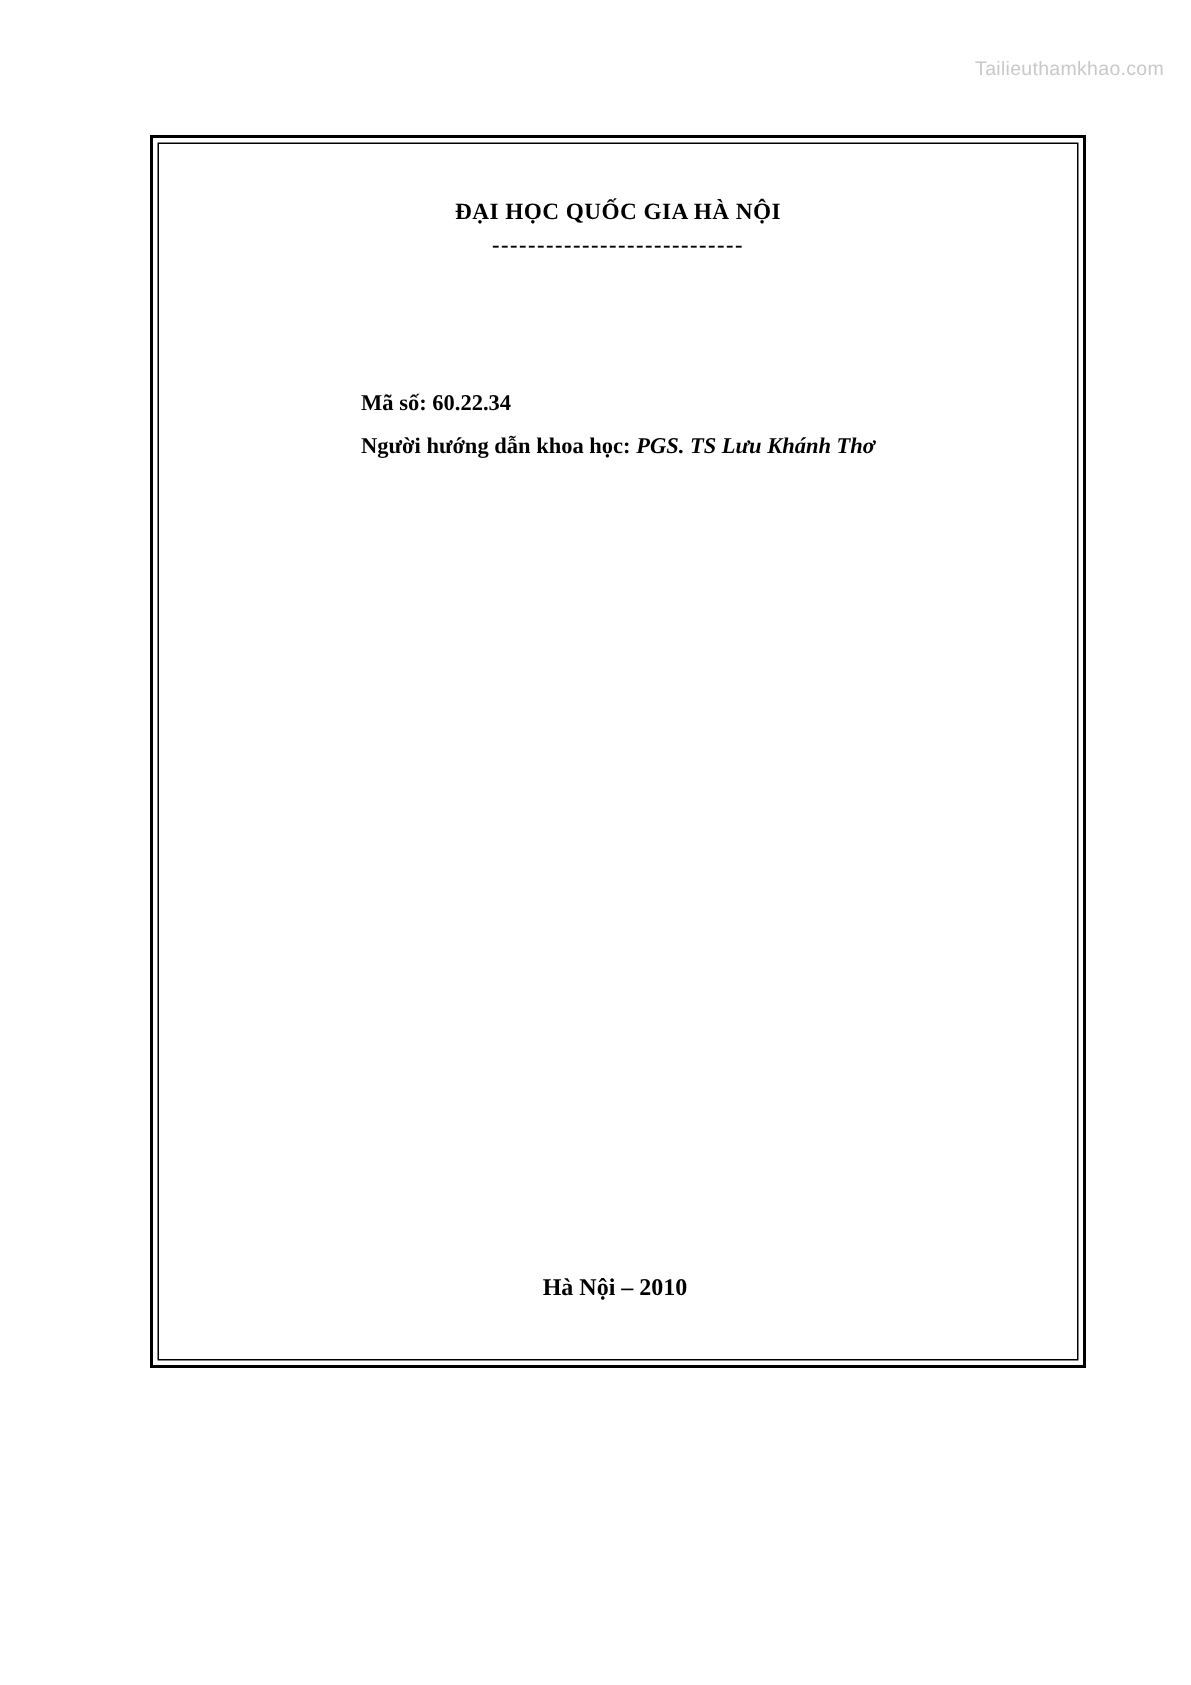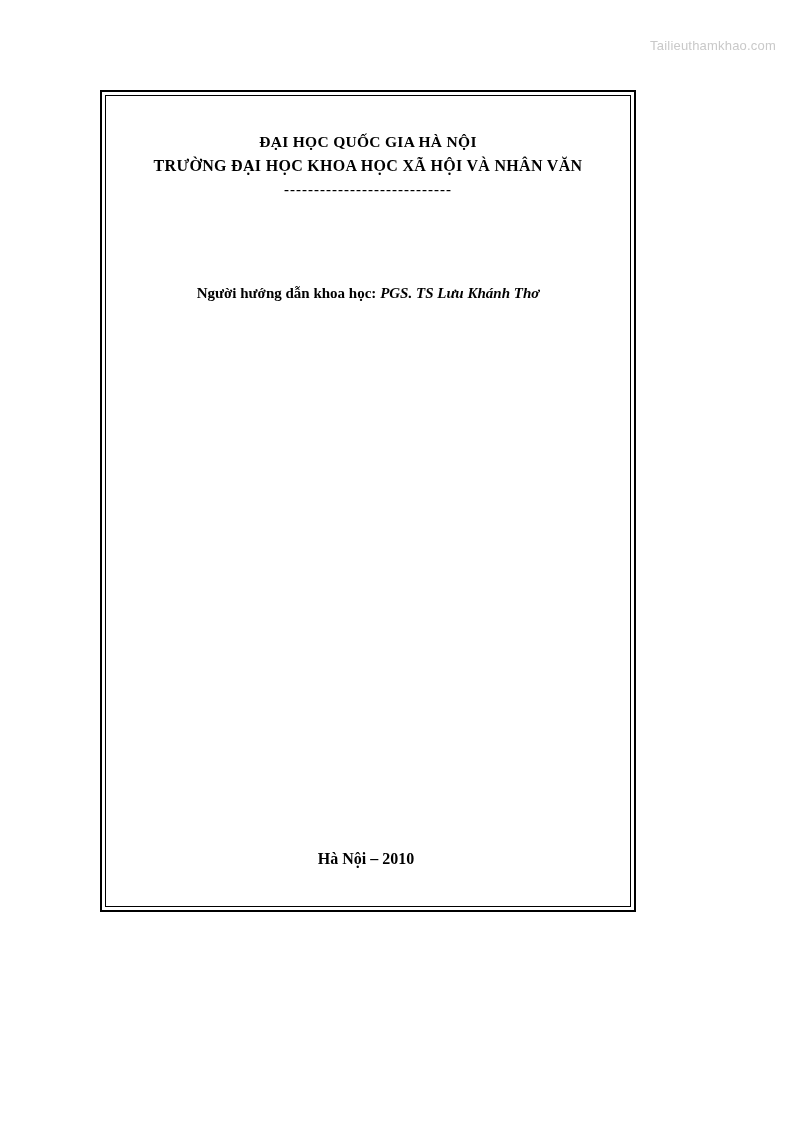--- a/index.html
+++ b/index.html
@@ -23,21 +23,21 @@
     font-size: 13px;
     color: #c9c9c9;
     letter-spacing: 0.2px;
     user-select: none;
     margin-top: 30px;
   }
   .page-frame {
     position: absolute;
     left: 100px;
     top: 90px;
-    width: 536px;
+    width: 624px;
     height: 822px;
     border: 2px solid #000000;
     box-sizing: border-box;
     padding: 3px;
   }
   .page-frame-inner {
     width: 100%;
     height: 100%;
     border: 1px solid #000000;
     box-sizing: border-box;
@@ -115,27 +115,27 @@
 </head>
 <body>
 
 <div class="watermark">Tailieuthamkhao.com</div>
 
 <div class="page-frame">
   <div class="page-frame-inner">
     <div class="content">
 
       <div class="univ-line">ĐẠI HỌC QUỐC GIA HÀ NỘI</div>
-      <div class="univ-line second">TRƯỜNG ĐẠI HỌC KHOA HỌC XÃ HỘI VÀ NHÂN VĂN</div>
       <div class="dash-rule">----------------------------</div>
 
 
 
 
       <div class="meta-block">
+        <div class="meta-line">Mã số: 60.22.34</div>
         <div class="meta-line">
           <span>Người hướng dẫn khoa học:</span>
           <span class="supervisor-name">PGS. TS Lưu Khánh Thơ</span>
         </div>
       </div>
 
       <div class="place-year">Hà Nội – 2010</div>
 
     </div>
   </div>

